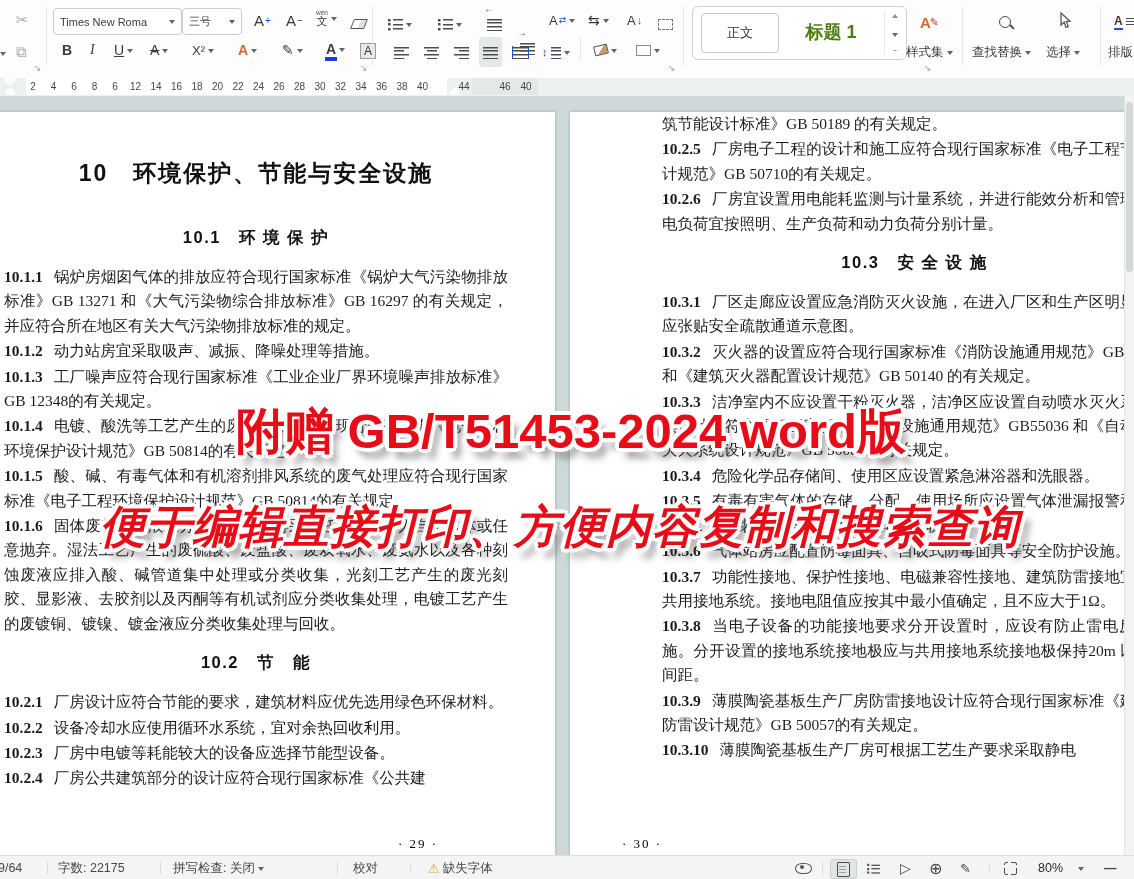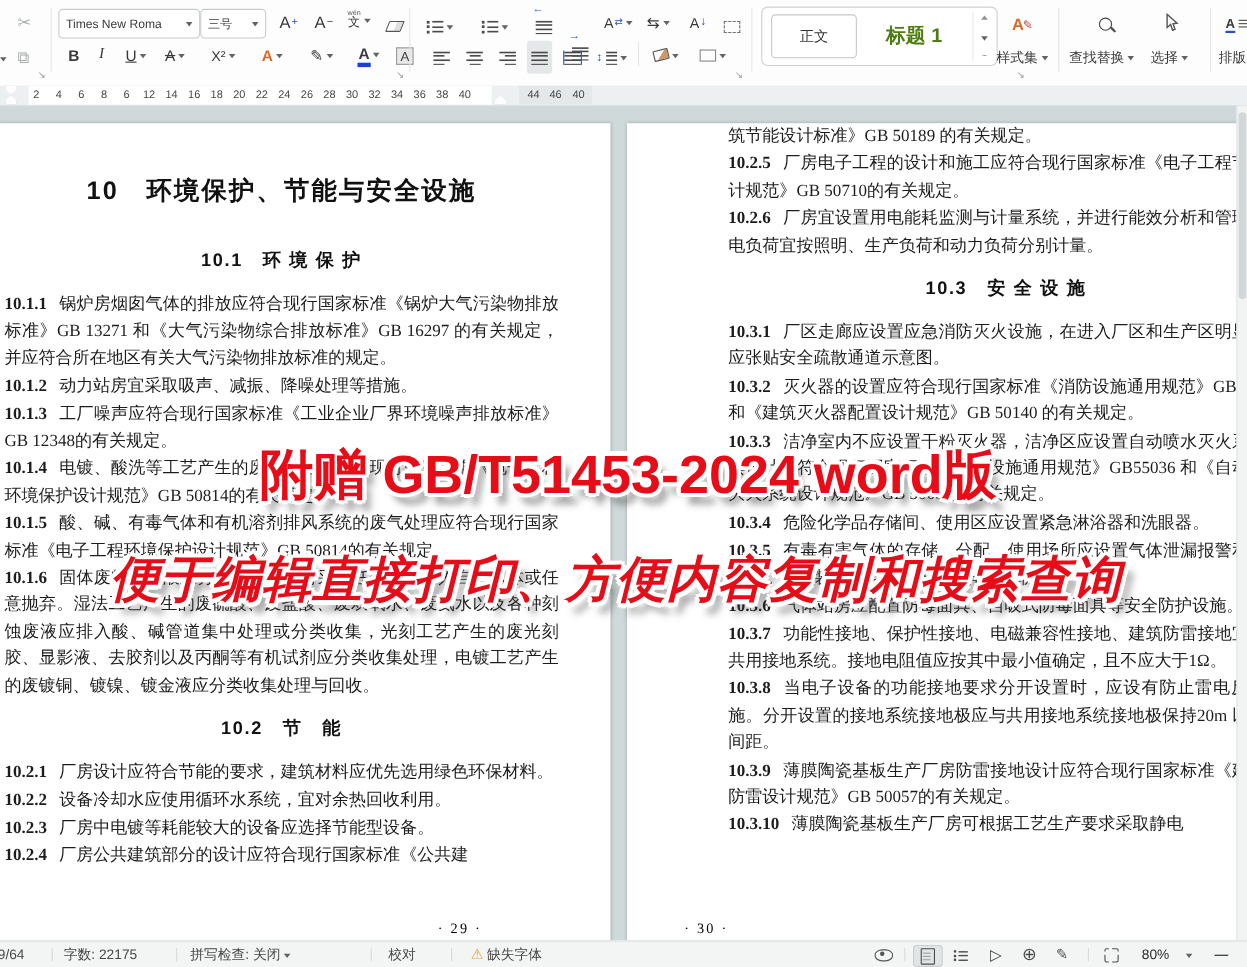--- a/index.html
+++ b/index.html
@@ -310,21 +310,21 @@
         <span class="rnum" style="left: 238px;">22</span>
         <span class="rnum" style="left: 258.5px;">24</span>
         <span class="rnum" style="left: 279px;">26</span>
         <span class="rnum" style="left: 299.5px;">28</span>
         <span class="rnum" style="left: 320px;">30</span>
         <span class="rnum" style="left: 340.5px;">32</span>
         <span class="rnum" style="left: 361px;">34</span>
         <span class="rnum" style="left: 381.5px;">36</span>
         <span class="rnum" style="left: 402px;">38</span>
         <span class="rnum" style="left: 422.5px;">40</span>
-        <span class="rnum" style="left: 485px; text-align: center;">44</span>
+        <span class="rnum" style="left: 464px; text-align: center;">44</span>
         <span class="rnum" style="left: 505px;">46</span>
         <span class="rnum" style="left: 526px;">40</span>
       </div>
     <span class="mk mk-fl" style="left:5px;top:0px;"></span>
     <span class="mk mk-hg" style="left:5px;top:9px;"></span>
     <span class="mk mk-hg" style="left:450px;top:9px;"></span>
   </div>
 
   <div id="docarea">
     <div class="page" id="page1"></div>

